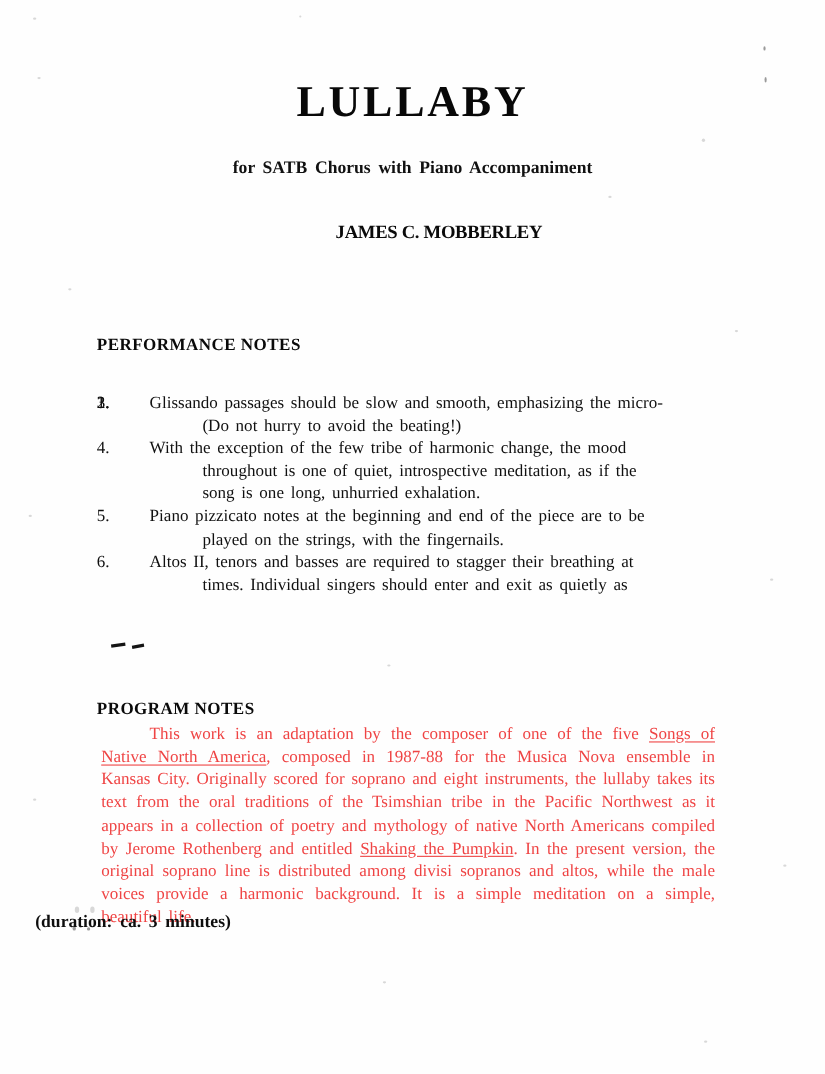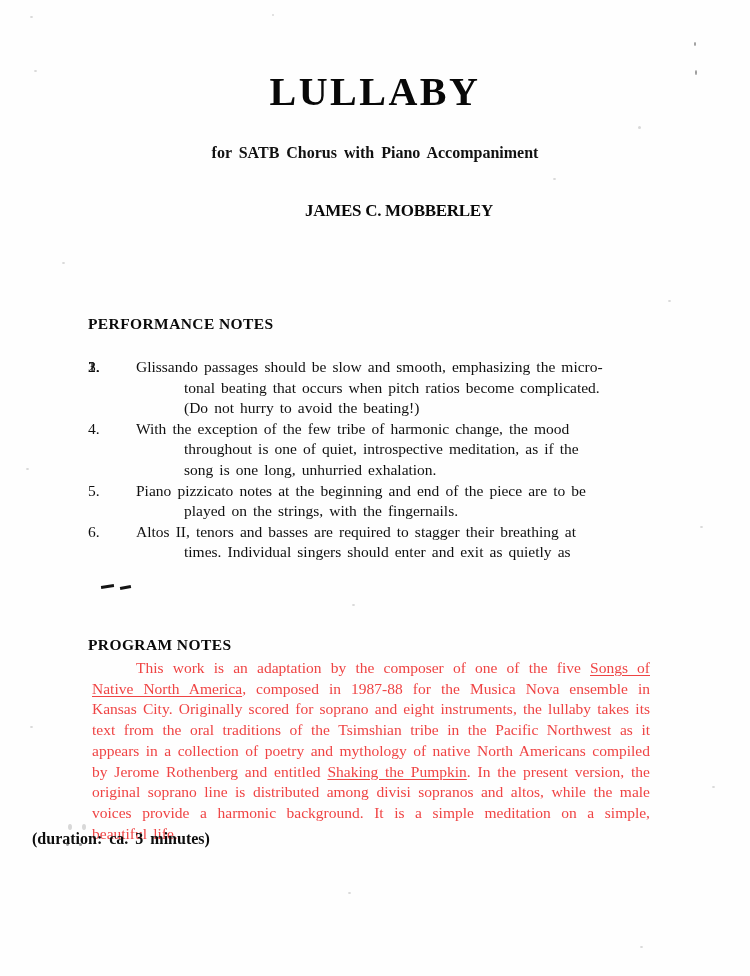--- a/index.html
+++ b/index.html
@@ -69,21 +69,21 @@
 
   
   .section-heading {
     position: absolute;
     left: 88px;
     font-size: 15.5px;
     font-weight: bold;
     letter-spacing: 0.4px;
     color: #0a0a0a;
   }
-  #performance-heading { top: 315px; text-align: center; }
+  #performance-heading { top: 305px; text-align: center; }
   #program-heading { top: 636px; }
 
   
   #performance-list {
     position: absolute;
     left: 0;
     top: 357px;
     width: 750px;
   }
   .note-item {
@@ -185,21 +185,21 @@
 
   <div id="performance-list">
       <div class="note-item">
         <div class="note-num">1.</div>
       </div>
       <div class="note-item">
         <div class="note-num">2.</div>
       </div>
       <div class="note-item">
         <div class="note-num">3.</div>
-        <div class="note-body"><span>Glissando passages should be slow and smooth, emphasizing the micro-</span><span class="cont">tonal beating that occurs when pitch ratios become complicated.</span><span class="cont">(Do not hurry to avoid the beating!)</span></div>
+        <div class="note-body"><span>Glissando passages should be slow and smooth, emphasizing the micro-</span><span class="cont">(Do not hurry to avoid the beating!)</span></div>
       </div>
       <div class="note-item">
         <div class="note-num">4.</div>
         <div class="note-body"><span>With the exception of the few tribe of harmonic change, the mood</span><span class="cont">throughout is one of quiet, introspective meditation, as if the</span><span class="cont">song is one long, unhurried exhalation.</span></div>
       </div>
       <div class="note-item">
         <div class="note-num">5.</div>
         <div class="note-body"><span>Piano pizzicato notes at the beginning and end of the piece are to be</span><span class="cont">played on the strings, with the fingernails.</span></div>
       </div>
       <div class="note-item">

